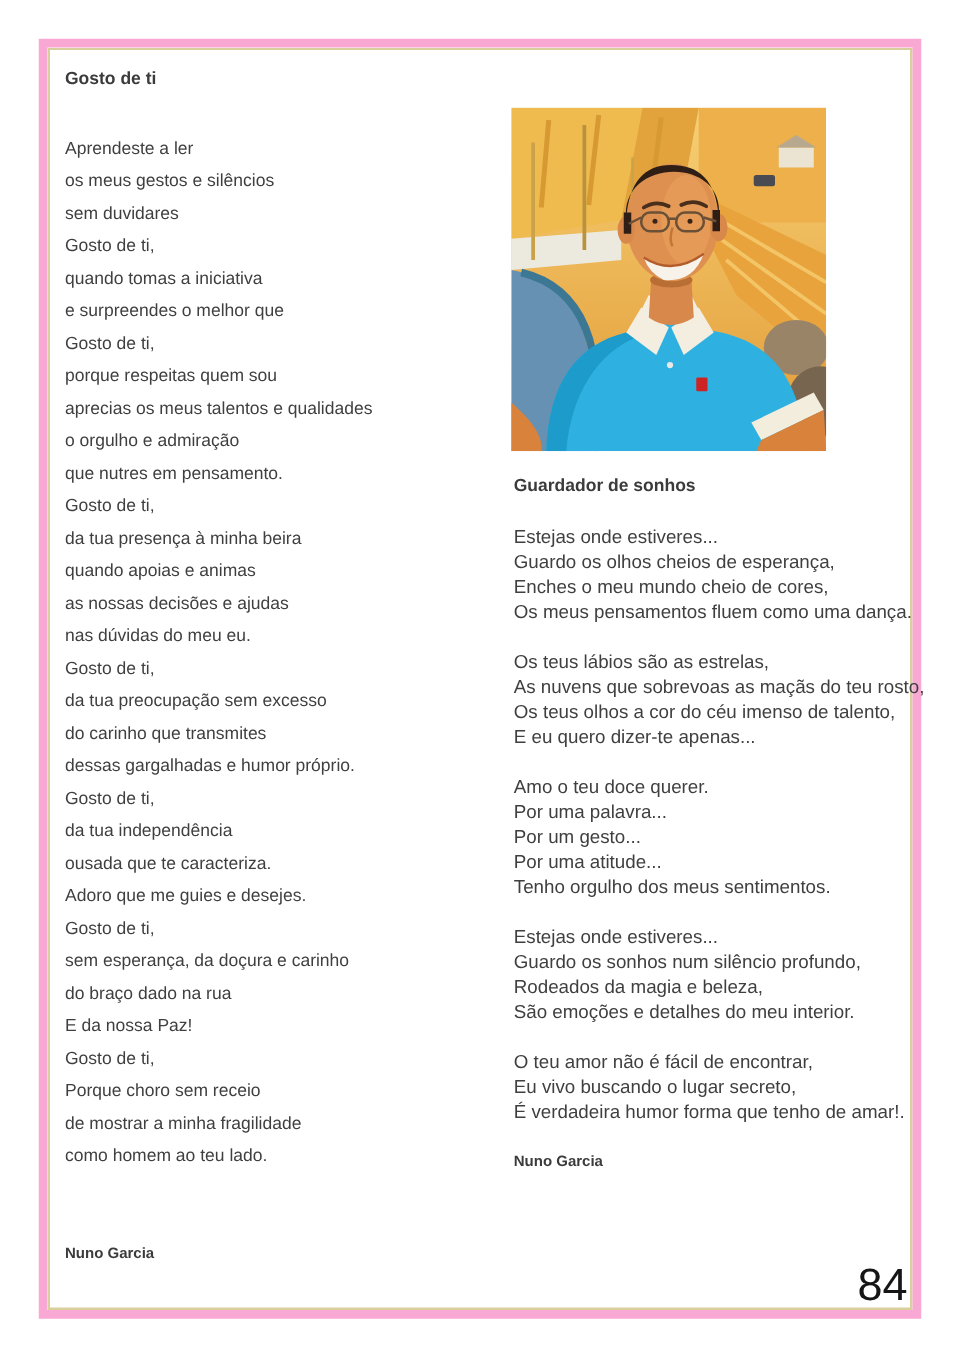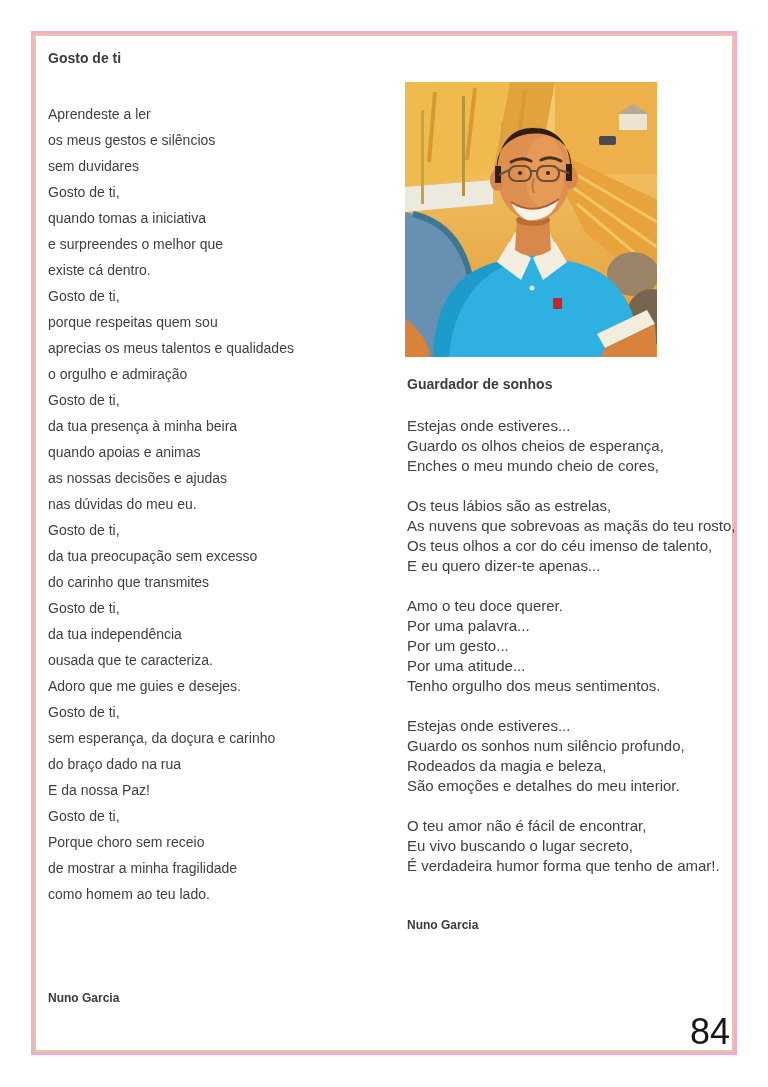--- a/index.html
+++ b/index.html
@@ -4,21 +4,21 @@
 <style>
   html,body{margin:0;padding:0;background:#ffffff;}
   body{
     width:768px;height:1087px;position:relative;overflow:hidden;
     font-family:"Liberation Sans","DejaVu Sans",sans-serif;
     color:#3f3f3f;
   }
   .frame{
     position:absolute;left:31px;top:31px;width:706px;height:1024px;
     box-sizing:border-box;
-    border:3px solid #f9a8d4;
+    border:7px solid #f9a8d4;
     box-shadow:inset 0 0 0 2px #d9cf9c;
     background:#ffffff;
   }
   .poem-title{
     position:absolute;font-size:14px;font-weight:bold;line-height:20px;
     color:#3b3b3b;white-space:nowrap;margin:0;
   }
   .left-title{left:14px;top:14px;}
   .right-title{left:373px;top:340px;}
   .left-lines{position:absolute;left:14px;top:67px;}
@@ -50,33 +50,34 @@
 
   <h2 class="poem-title left-title">Gosto de ti</h2>
 
   <div class="left-lines">
     <p>Aprendeste a ler</p>
     <p>os meus gestos e silêncios</p>
     <p>sem duvidares</p>
     <p>Gosto de ti,</p>
     <p>quando tomas a iniciativa</p>
     <p>e surpreendes o melhor que</p>
-    <p>existe cá dentro.</p>
     <p>Gosto de ti,</p>
     <p>porque respeitas quem sou</p>
     <p>aprecias os meus talentos e qualidades</p>
     <p>o orgulho e admiração</p>
+    <p>que nutres em pensamento.</p>
     <p>Gosto de ti,</p>
     <p>da tua presença à minha beira</p>
     <p>quando apoias e animas</p>
     <p>as nossas decisões e ajudas</p>
     <p>nas dúvidas do meu eu.</p>
     <p>Gosto de ti,</p>
     <p>da tua preocupação sem excesso</p>
     <p>do carinho que transmites</p>
+    <p>dessas gargalhadas e humor próprio.</p>
     <p>Gosto de ti,</p>
     <p>da tua independência</p>
     <p>ousada que te caracteriza.</p>
     <p>Adoro que me guies e desejes.</p>
     <p>Gosto de ti,</p>
     <p>sem esperança, da doçura e carinho</p>
     <p>do braço dado na rua</p>
     <p>E da nossa Paz!</p>
     <p>Gosto de ti,</p>
     <p>Porque choro sem receio</p>
@@ -164,20 +165,21 @@
     </svg>
   </div>
 
   <h2 class="poem-title right-title">Guardador de sonhos</h2>
 
   <div class="right-stanzas">
     <div class="stanza">
       <p>Estejas onde estiveres...</p>
       <p>Guardo os olhos cheios de esperança,</p>
       <p>Enches o meu mundo cheio de cores,</p>
+      <p>Os meus pensamentos fluem como uma dança.</p>
     </div>
     <div class="stanza">
       <p>Os teus lábios são as estrelas,</p>
       <p>As nuvens que sobrevoas as maçãs do teu rosto,</p>
       <p>Os teus olhos a cor do céu imenso de talento,</p>
       <p>E eu quero dizer-te apenas...</p>
     </div>
     <div class="stanza">
       <p>Amo o teu doce querer.</p>
       <p>Por uma palavra...</p>

